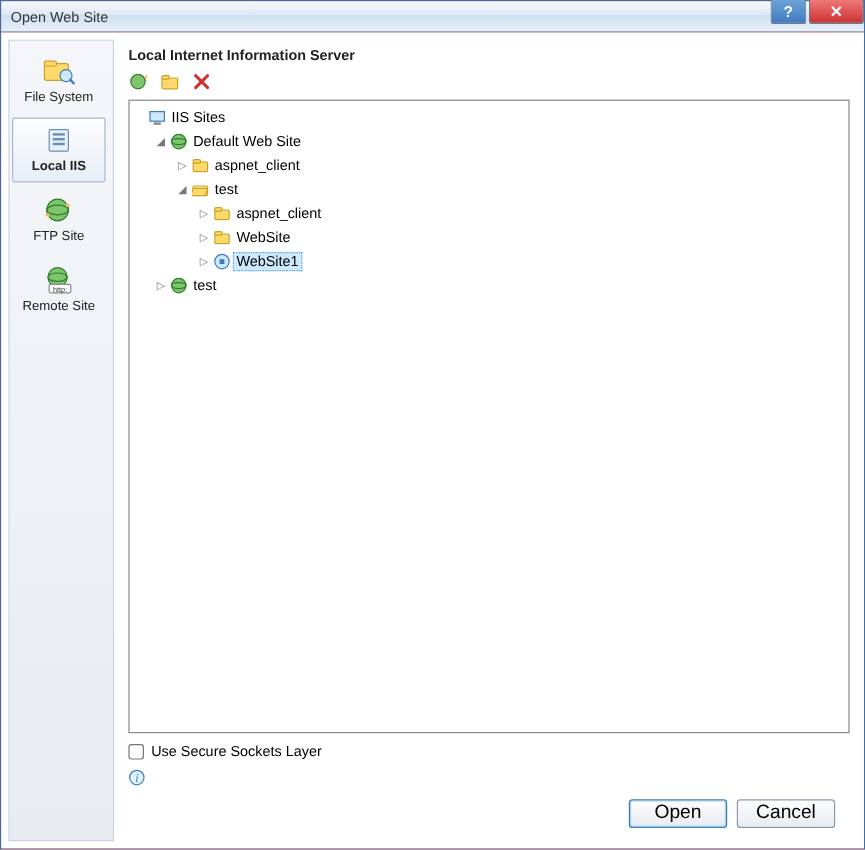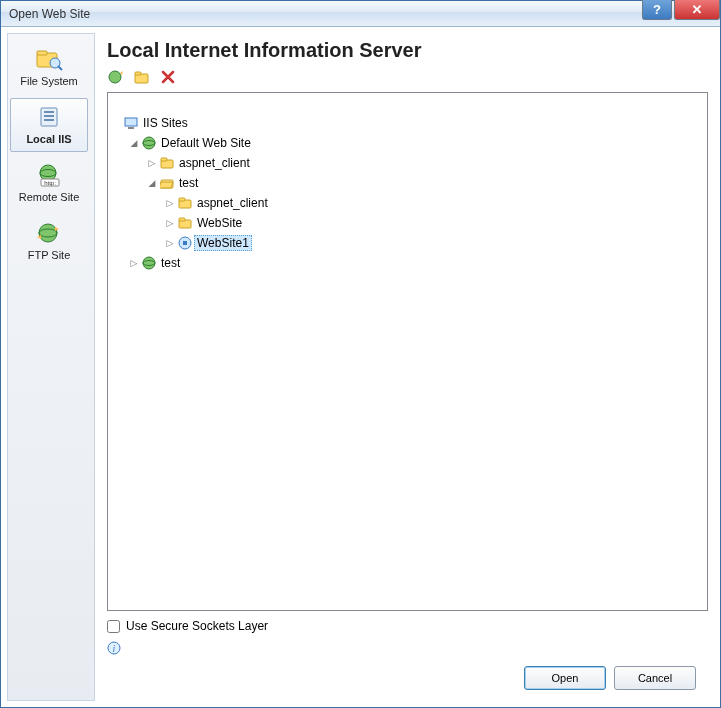--- a/index.html
+++ b/index.html
@@ -94,39 +94,39 @@
   }
   .side-item .lbl { font-size: 11px; text-align: center; }
   .main {
     flex: 1;
     display: flex;
     flex-direction: column;
     padding: 4px 6px 0 6px;
   }
   .main h2 {
     margin: 2px 0 6px 0;
-    font-size: 20px;
+    font-size: 12px;
     font-weight: bold;
     color: #222;
   }
   .subrow {
     display: flex;
     align-items: center;
     justify-content: space-between;
     margin-bottom: 6px;
   }
   .subrow .sub { color: #333; }
   .toolbar { display: flex; gap: 8px; align-items: center; }
   .toolbar .tbtn { width: 18px; height: 18px; cursor: pointer; display:flex; align-items:center; justify-content:center;}
   .tree {
     flex: 1;
     border: 1px solid #828790;
     background: #fff;
     overflow: auto;
-    padding: 20px 2px;
+    padding: 4px 2px;
   }
   .node { display: flex; align-items: center; height: 20px; white-space: nowrap; }
   .node .exp { width: 12px; text-align: center; color: #777; font-size: 9px; cursor: pointer;}
   .node .nicon { width: 18px; display:flex; align-items:center; justify-content:center; }
   .node .nlabel { padding: 1px 3px; }
   .node.selected .nlabel { background: #cde8ff; border: 1px dotted #5a9fd8; padding: 0 2px;}
   .ind0{padding-left:0px}.ind1{padding-left:18px}.ind2{padding-left:36px}.ind3{padding-left:54px}
   .below {
     margin-top: 8px;
   }
@@ -142,21 +142,21 @@
     padding: 0 12px;
     border-top: 0;
   }
   .btn {
     min-width: 82px;
     height: 24px;
     border: 1px solid #8a98a8;
     background: linear-gradient(to bottom,#fdfdfd,#e7ecf3);
     border-radius: 3px;
     cursor: pointer;
-    font-size: 11px;
+    font-size: 16px;
     font-family: inherit;
   }
   .btn.default {
     border: 1px solid #3c7fb1;
     box-shadow: 0 0 0 1px #a6d0ef inset;
   }
   
   svg { display:block; }
 </style>
 </head>
@@ -192,38 +192,38 @@
               <rect x="9" y="6" width="10" height="2" fill="#6a8fb5"></rect>
               <rect x="9" y="10" width="10" height="2" fill="#6a8fb5"></rect>
               <rect x="9" y="14" width="10" height="2" fill="#6a8fb5"></rect>
             </svg>
         </span>
         <span class="lbl">Local IIS</span>
       </div>
       <div class="side-item">
         <span class="icon">
           <svg width="28" height="24">
+              <circle cx="13" cy="12" r="9" fill="#7fc56b" stroke="#2e7d32"></circle>
+              <ellipse cx="13" cy="12" rx="9" ry="4" fill="none" stroke="#2e7d32"></ellipse>
+              <path d="M20 6 l4 2 -4 2 z" fill="#ffb74d"></path>
+              <path d="M6 18 l-4 -2 4 -2 z" fill="#ffb74d"></path>
+            </svg>
+        </span>
+        <span class="lbl">FTP Site</span>
+      </div>
+      <div class="side-item">
+        <span class="icon">
+          <svg width="28" height="24">
               <circle cx="13" cy="10" r="8" fill="#7fc56b" stroke="#2e7d32"></circle>
               <ellipse cx="13" cy="10" rx="8" ry="3.5" fill="none" stroke="#2e7d32"></ellipse>
               <rect x="6" y="16" width="18" height="7" rx="1" fill="#fff" stroke="#888"></rect>
               <text x="15" y="22" font-size="6" text-anchor="middle" fill="#333">http:</text>
             </svg>
         </span>
         <span class="lbl">Remote Site</span>
-      </div>
-      <div class="side-item">
-        <span class="icon">
-          <svg width="28" height="24">
-              <circle cx="13" cy="12" r="9" fill="#7fc56b" stroke="#2e7d32"></circle>
-              <ellipse cx="13" cy="12" rx="9" ry="4" fill="none" stroke="#2e7d32"></ellipse>
-              <path d="M20 6 l4 2 -4 2 z" fill="#ffb74d"></path>
-              <path d="M6 18 l-4 -2 4 -2 z" fill="#ffb74d"></path>
-            </svg>
-        </span>
-        <span class="lbl">FTP Site</span>
       </div>
     </div>
 
     <div class="main">
       <h2>Local Internet Information Server</h2>
       <div class="subrow">
         <div class="toolbar">
           <span class="tbtn" title="Create New Web Application">
             <svg width="16" height="16">
                 <circle cx="7" cy="8" r="6" fill="#7fc56b" stroke="#2e7d32"></circle>

